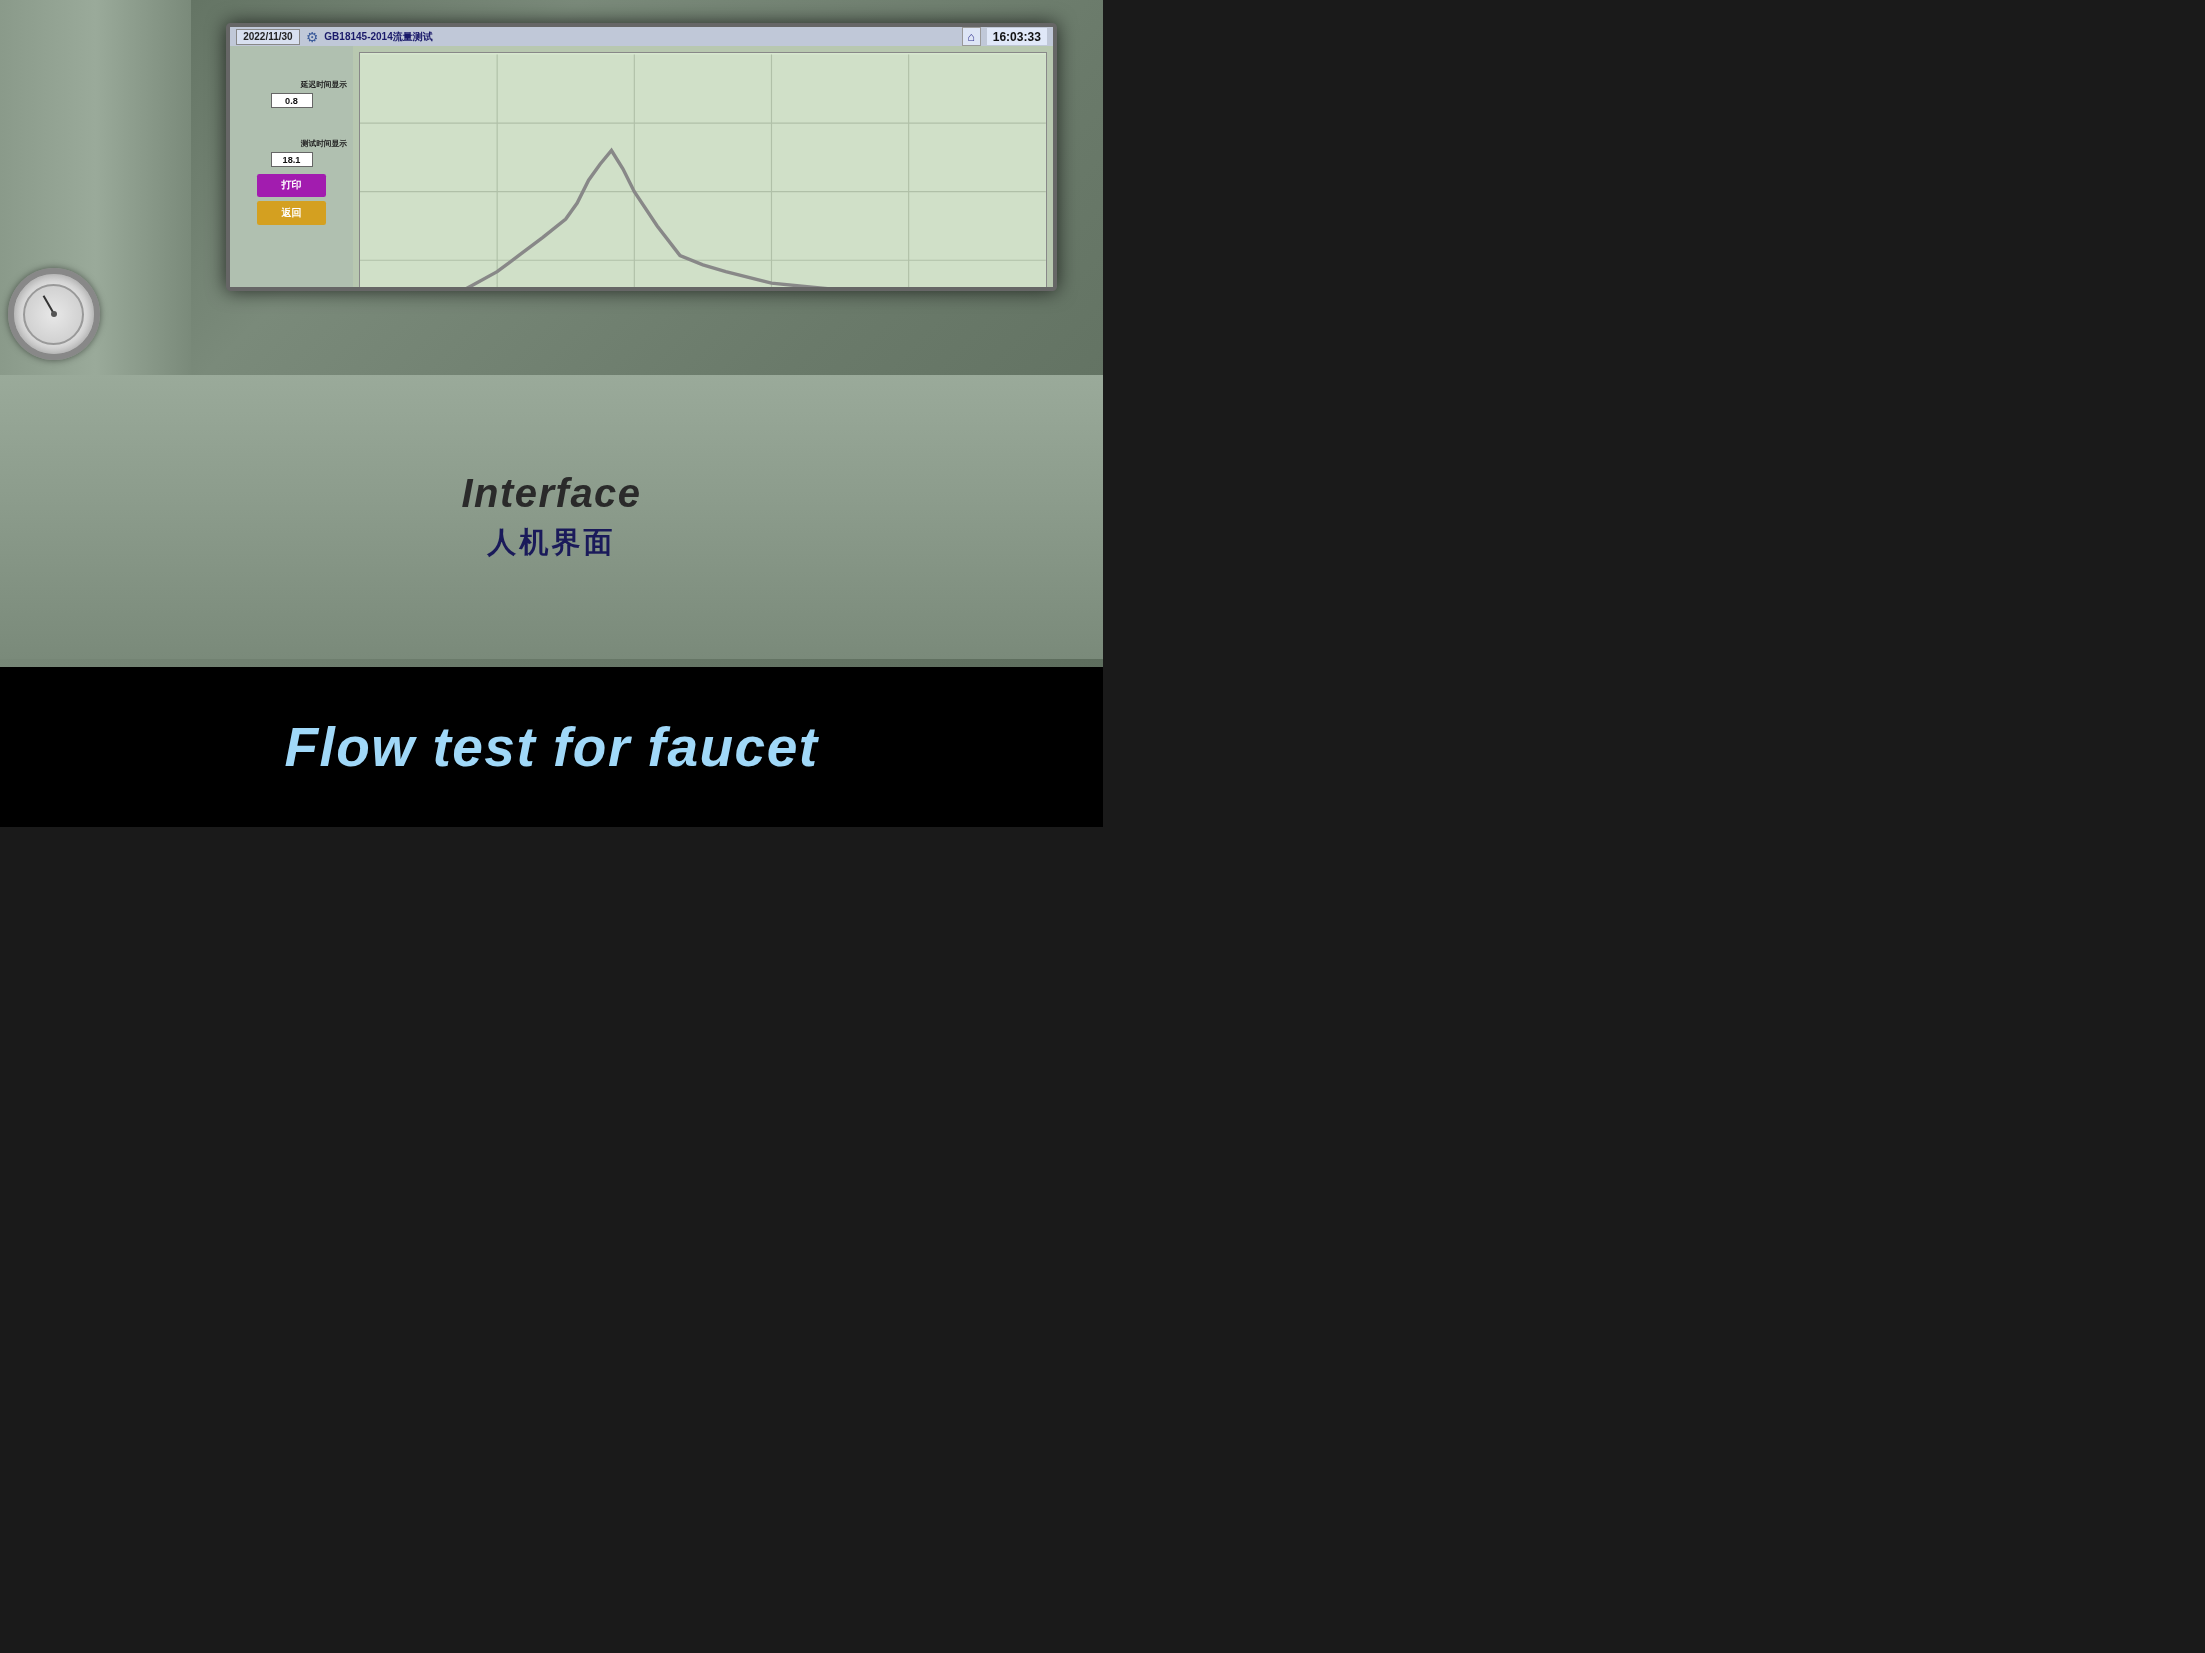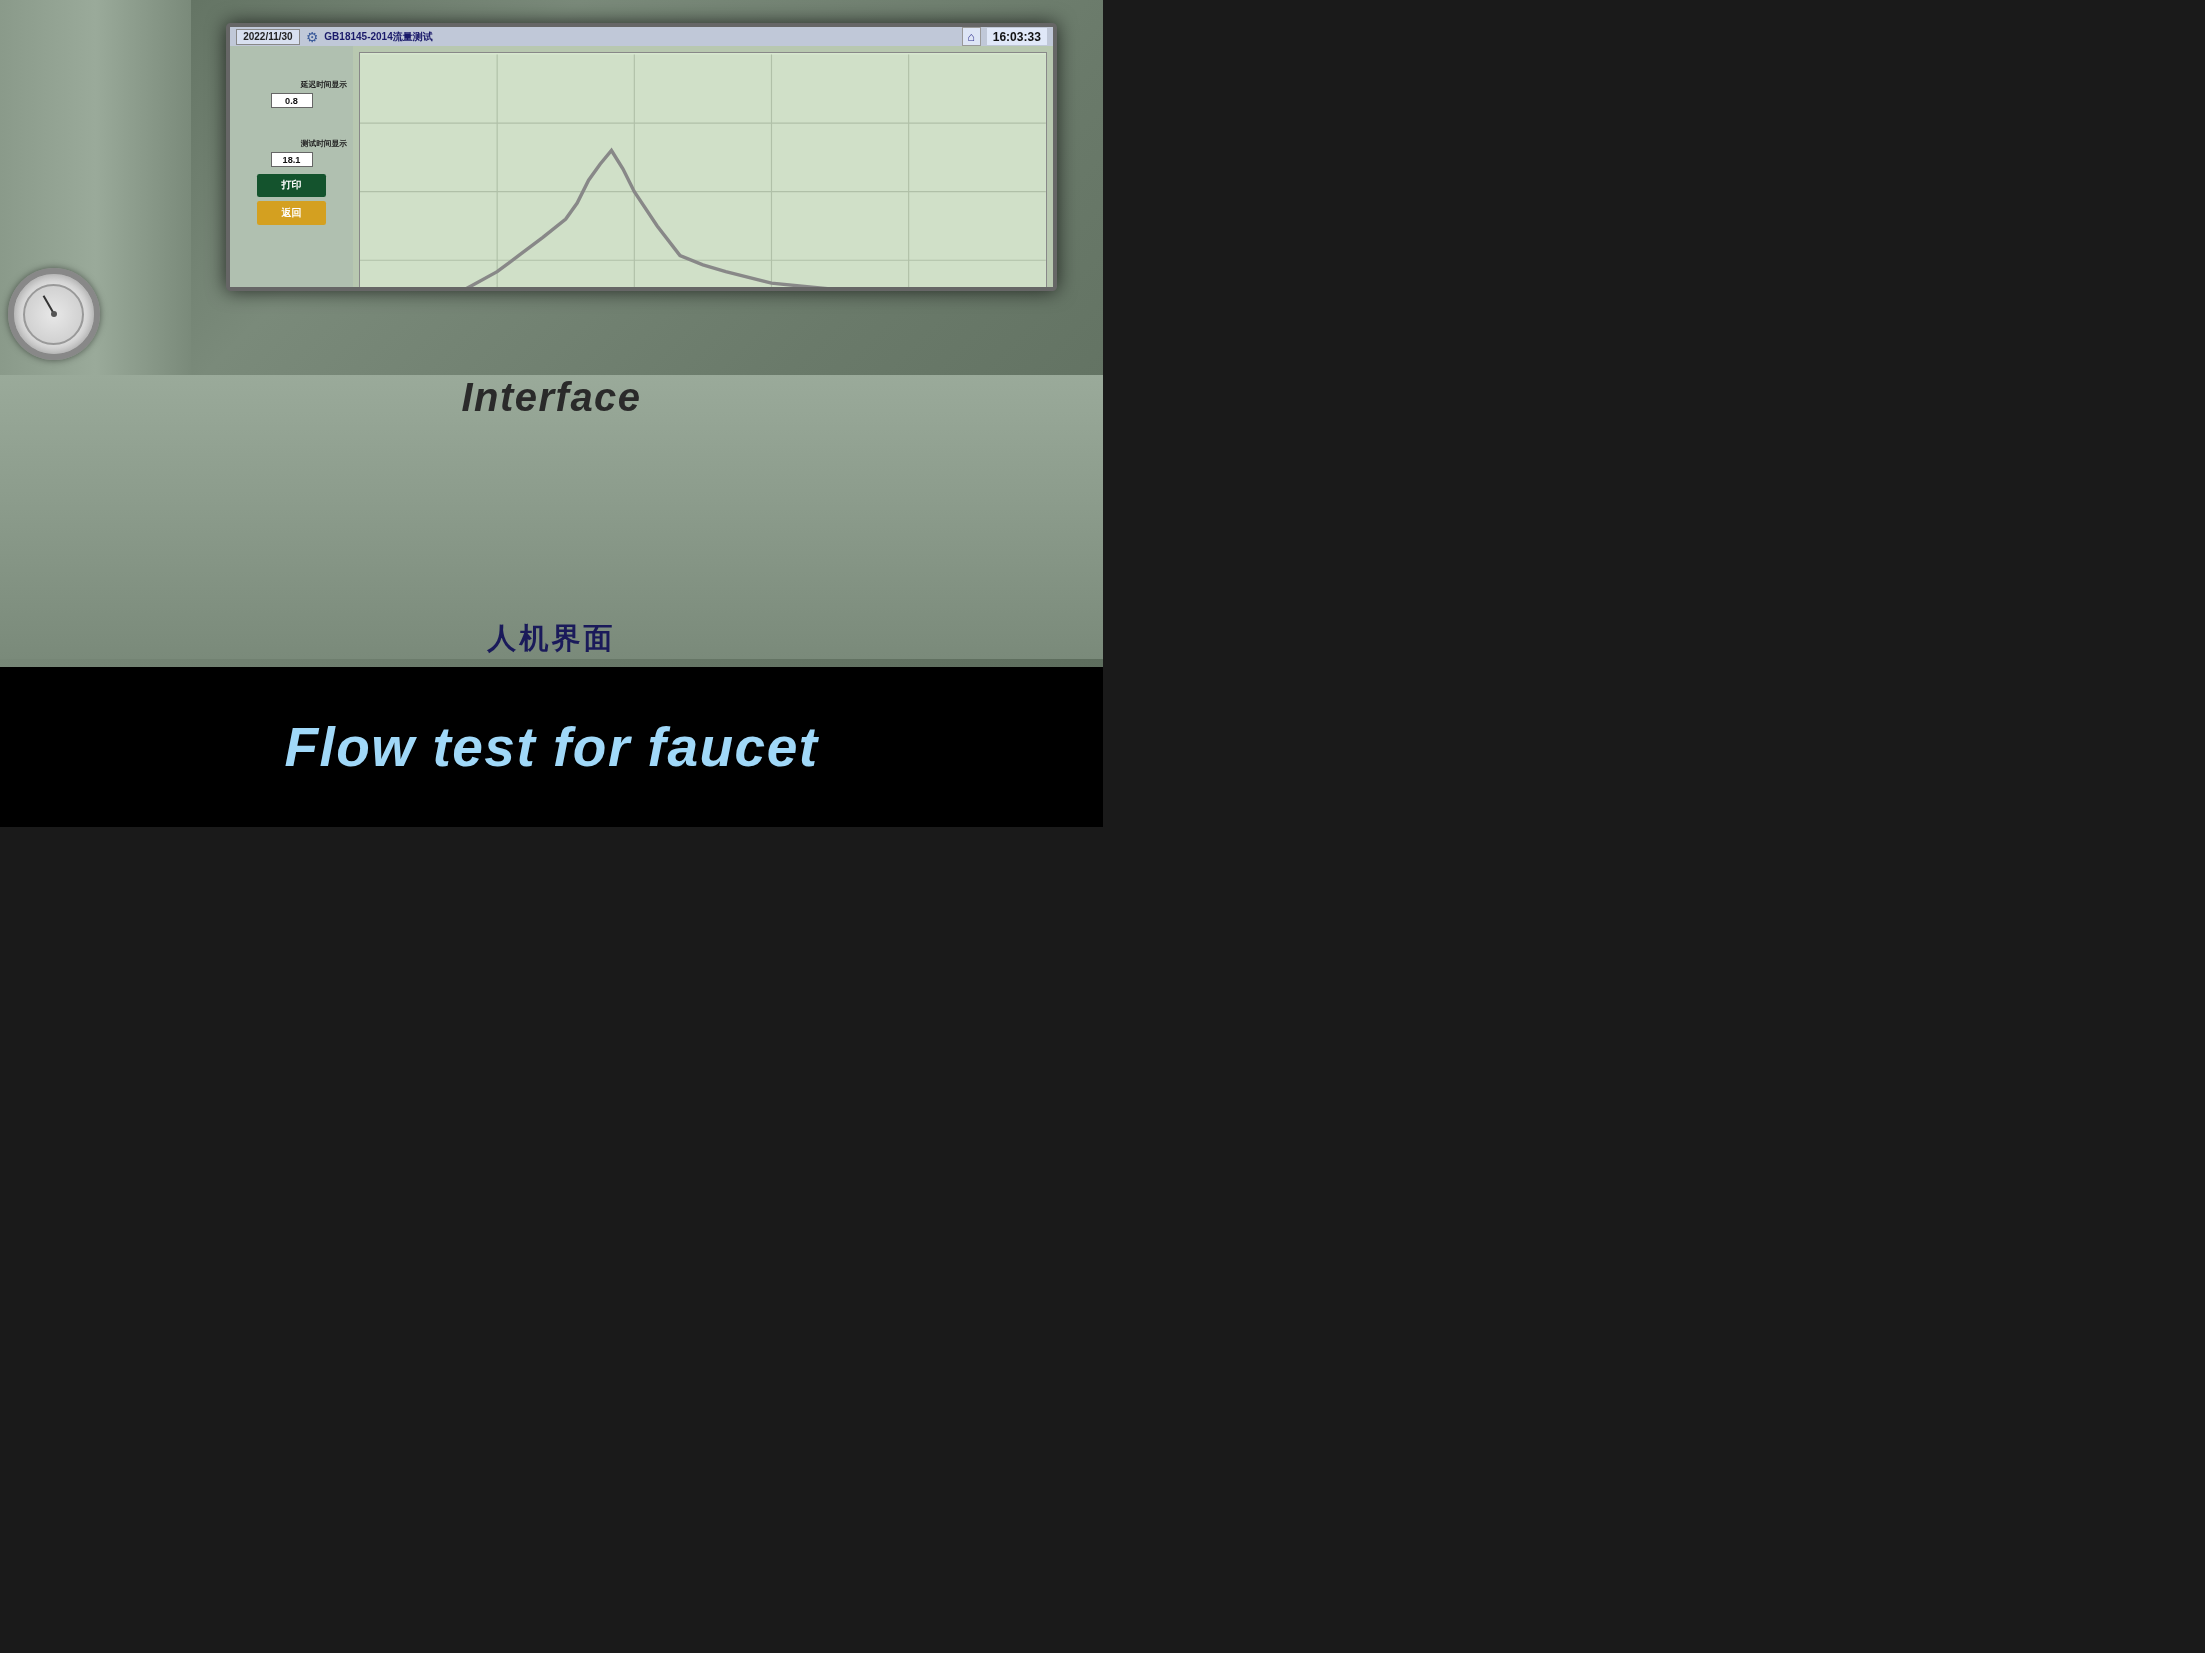--- a/index.html
+++ b/index.html
@@ -160,21 +160,21 @@
       text-align: center;
       font-size: 9.2px;
       font-weight: bold;
       color: #111;
       padding: 1.5px 3.1px;
       width: 42px;
       margin: 0 auto;
     }
 
     .btn-print {
-      background: #14532d;
+      background: #a21caf;
       color: white;
       font-size: 10px;
       font-weight: bold;
       border: none;
       padding: 4.6px 0;
       width: 69px;
       margin: 3.1px auto 0;
       cursor: pointer;
       border-radius: 2.3px;
       display: block;
@@ -213,21 +213,21 @@
     
     .machine-bottom {
       position: absolute;
       top: 375px;
       left: 0;
       right: 0;
       bottom: 168px;
       background: linear-gradient(180deg, #9aaa9a, #8a9a8a, #7a8a7a);
       display: flex;
       align-items: center;
-      justify-content: space-between;
+      justify-content: center;
       flex-direction: column;
       gap: 7.7px;
     }
 
     .interface-text {
       font-size: 40px;
       font-weight: bold;
       color: #2a2a2a;
       letter-spacing: 1.5px;
       font-style: italic;

